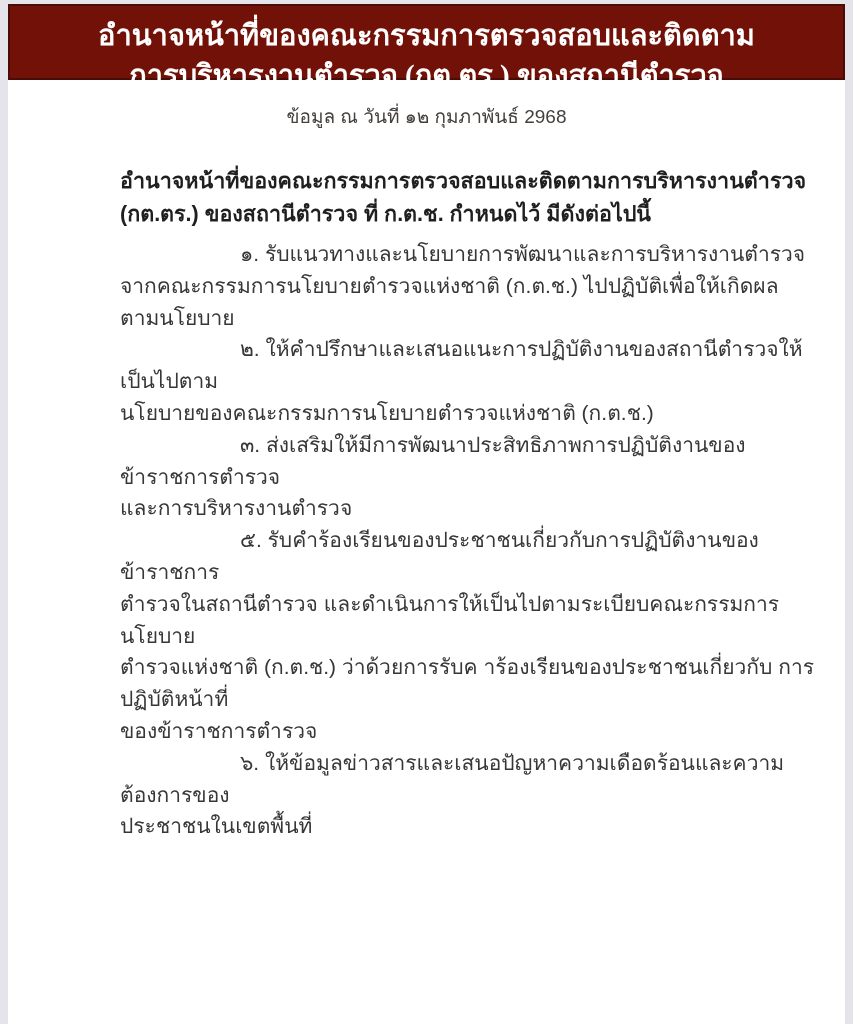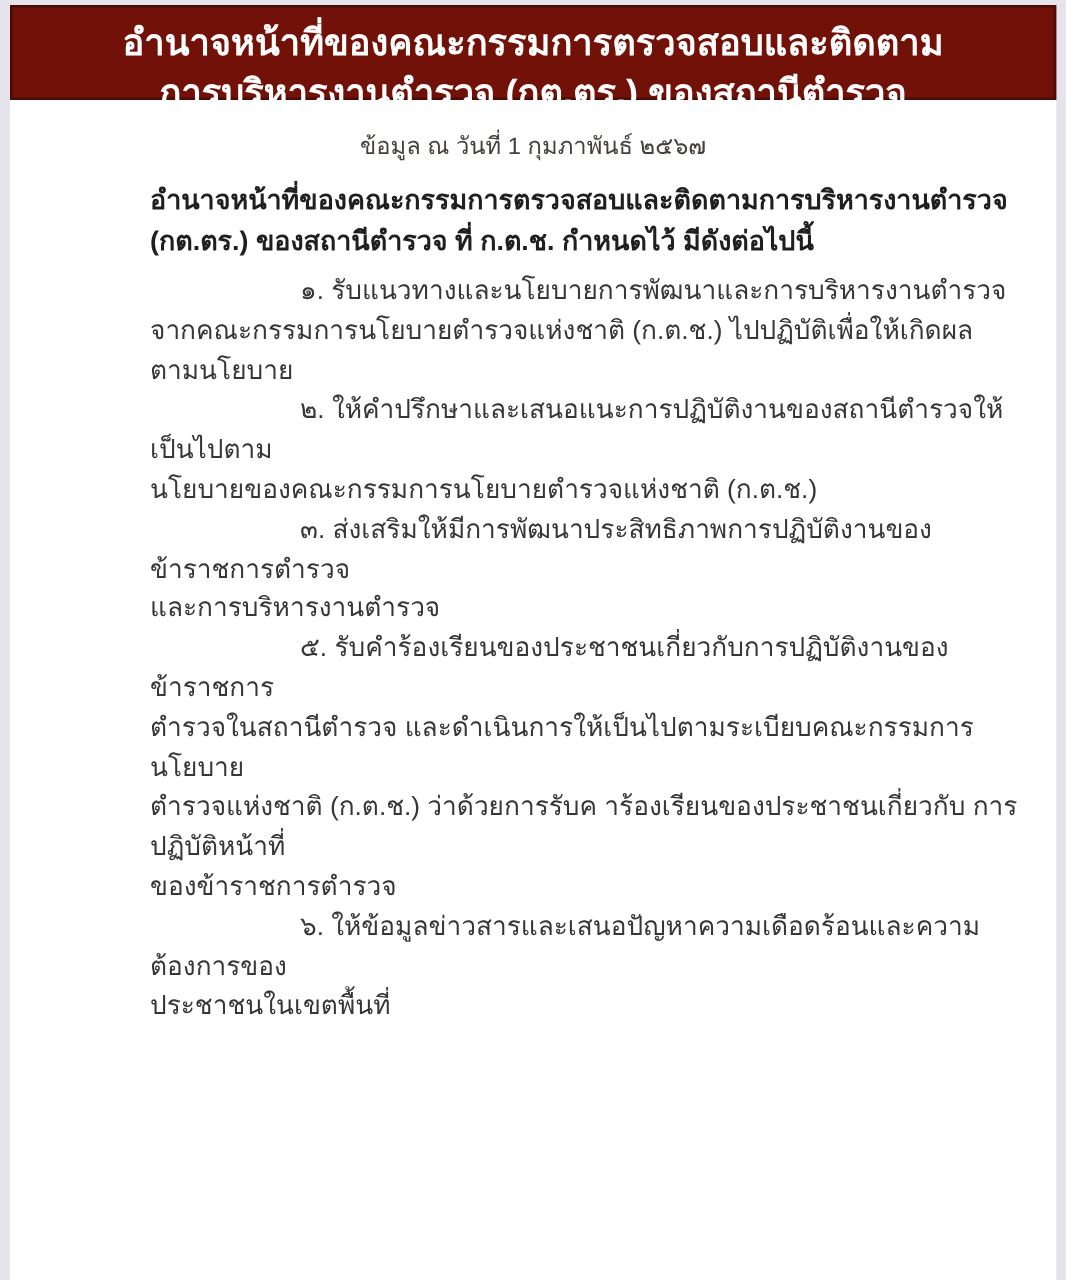--- a/index.html
+++ b/index.html
@@ -18,39 +18,40 @@
     background: #ffffff;
     min-height: 1020px;
     box-sizing: border-box;
   }
   .banner {
     background: var(--banner-bg, #721107);
     border: 2px solid var(--banner-border, #490c07);
     height: 76px;
     box-sizing: border-box;
     display: block;
+    font-family: Liberation Serif, serif;
   }
   .banner-title {
     color: var(--banner-text, #ffffff);
     font-weight: 700;
     font-size: 29px;
     line-height: 40px;
     text-align: center;
     white-space: pre-line;
     padding-top: 9px;
   }
   .date-line {
     margin-top: 21px;
     text-align: center;
     font-size: 19px;
     color: var(--date-color, #46403d);
     white-space: pre-line;
   }
   .section-heading {
-    margin: 13px 25px 7px 112px;
+    margin: 34px 25px 7px 112px;
     font-size: 21.5px;
     font-weight: 700;
     line-height: 33px;
     color: var(--heading-color, #1f1f1f);
     white-space: pre-line;
   }
   .duty-item {
     margin: 0 18px 0 112px;
     font-size: 21px;
     line-height: 31.8px;
@@ -62,21 +63,21 @@
 </head>
 <body>
 
 <div class="page">
 
   <div class="banner">
     <div class="banner-title">อำนาจหน้าที่ของคณะกรรมการตรวจสอบและติดตาม
 การบริหารงานตำรวจ (กต.ตร.) ของสถานีตำรวจ</div>
   </div>
 
-  <div class="date-line">ข้อมูล ณ วันที่ 1  กุมภาพันธ์ ๒๕๖๗</div>
+  <div class="date-line">ข้อมูล ณ วันที่ ๑๒  กุมภาพันธ์ 2968</div>
 
   <div class="section-heading">อำนาจหน้าที่ของคณะกรรมการตรวจสอบและติดตามการบริหารงานตำรวจ
 (กต.ตร.) ของสถานีตำรวจ ที่ ก.ต.ช. กำหนดไว้ มีดังต่อไปนี้</div>
 
   <div>
     <p class="duty-item">๑. รับแนวทางและนโยบายการพัฒนาและการบริหารงานตำรวจ
 จากคณะกรรมการนโยบายตำรวจแห่งชาติ (ก.ต.ช.) ไปปฏิบัติเพื่อให้เกิดผล
 ตามนโยบาย</p>
     <p class="duty-item">๒. ให้คำปรึกษาและเสนอแนะการปฏิบัติงานของสถานีตำรวจให้เป็นไปตาม
 นโยบายของคณะกรรมการนโยบายตำรวจแห่งชาติ (ก.ต.ช.)</p>

